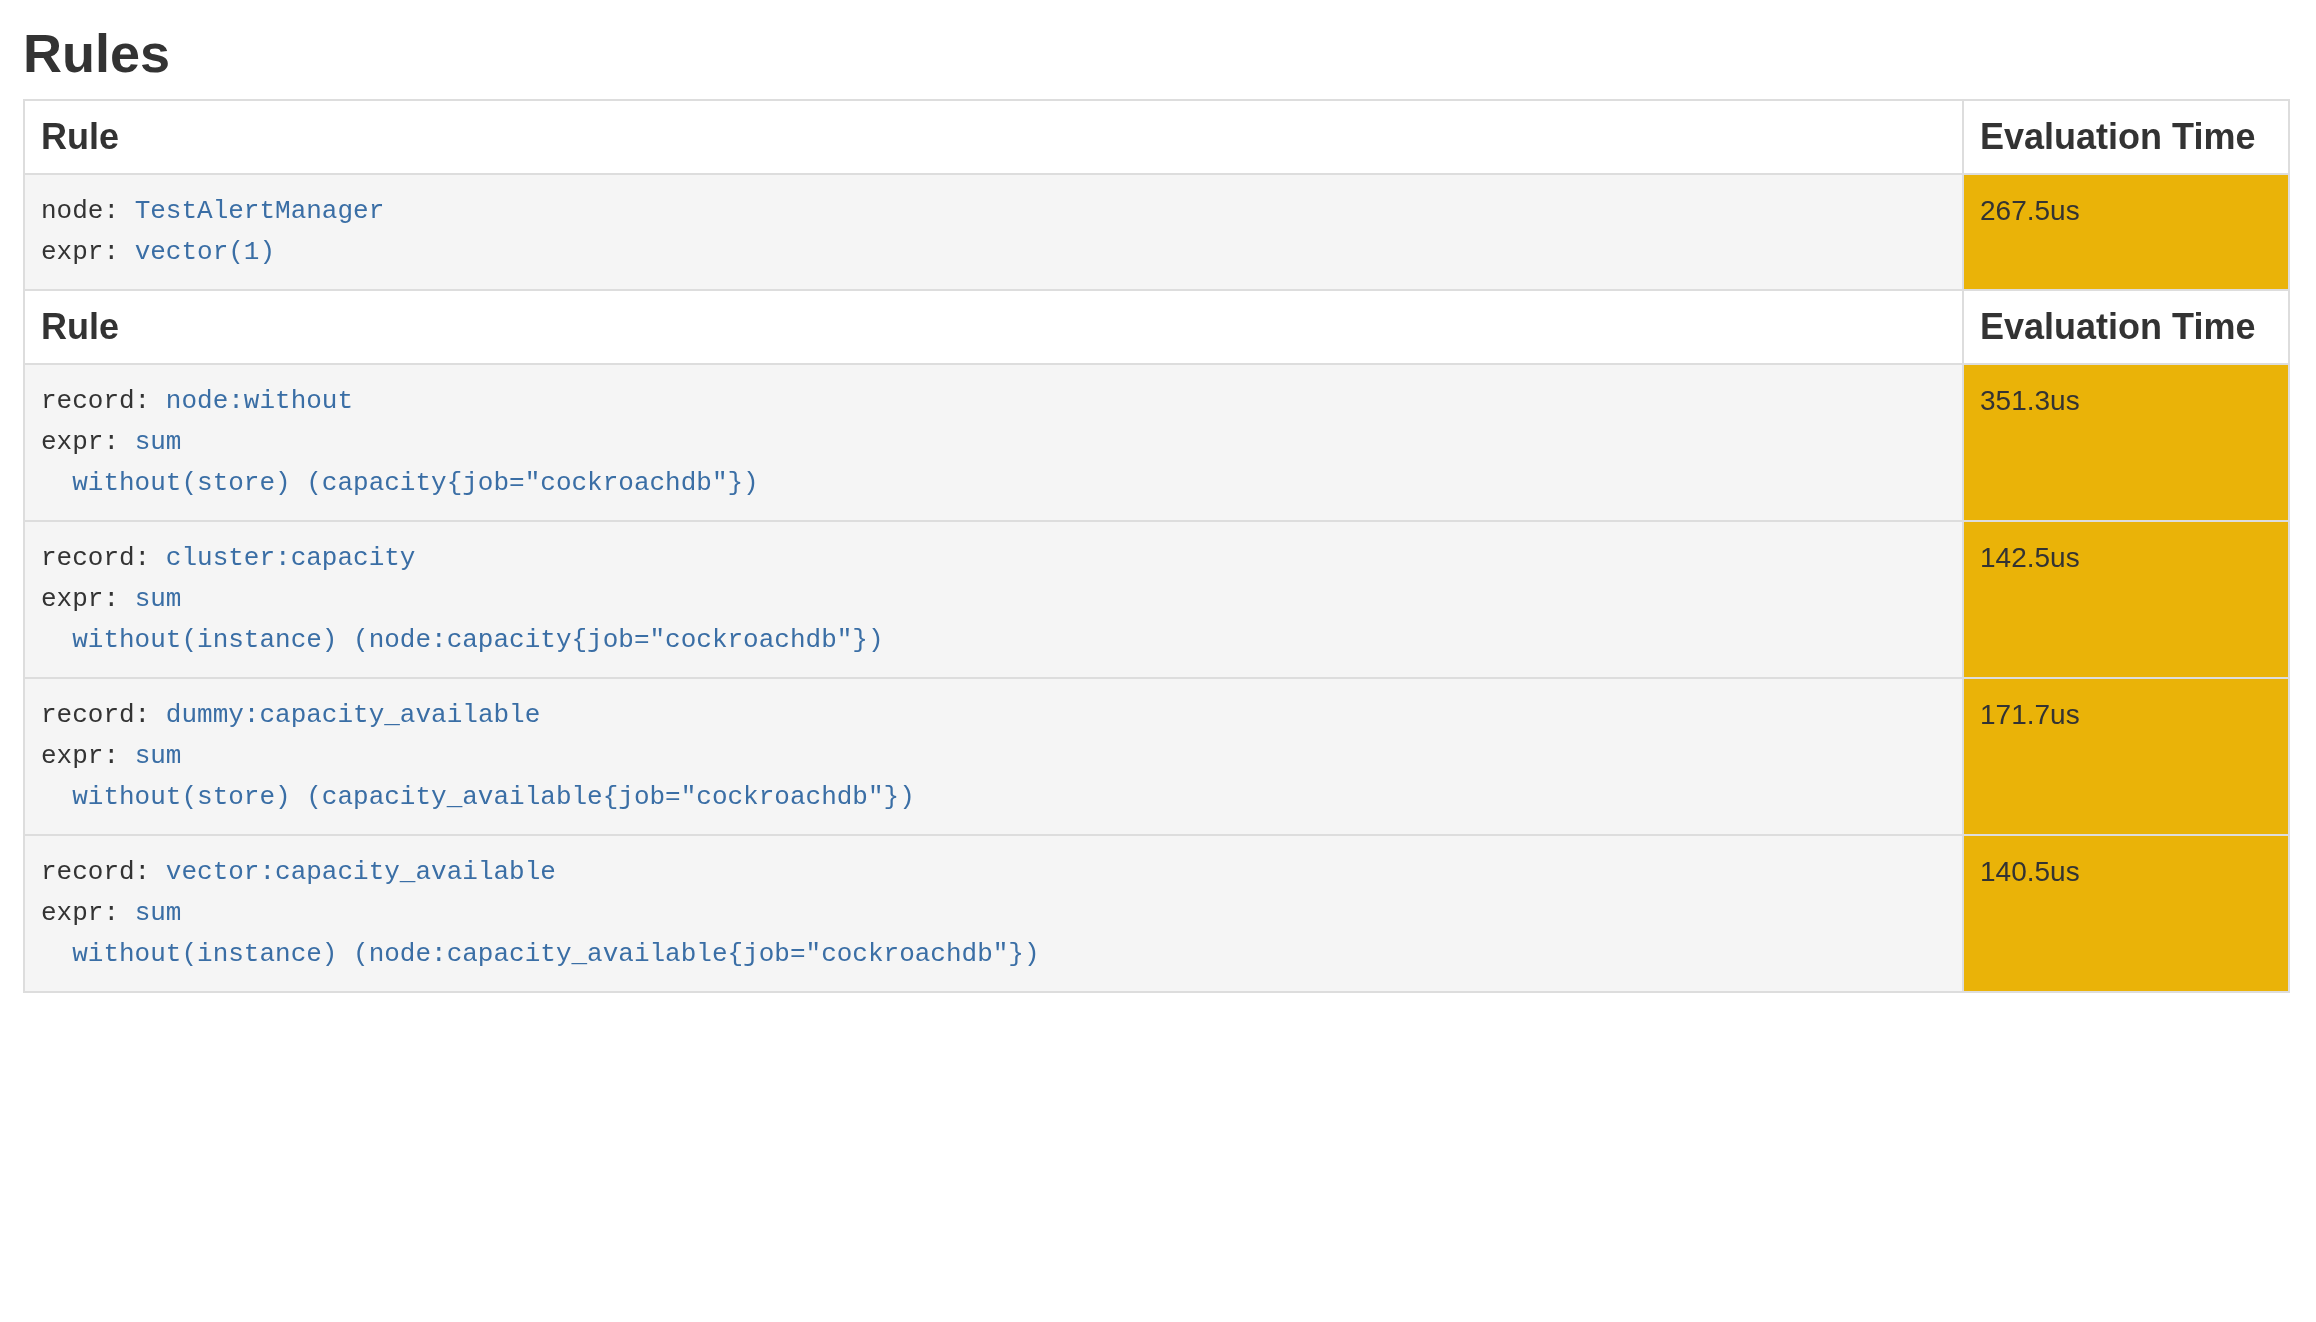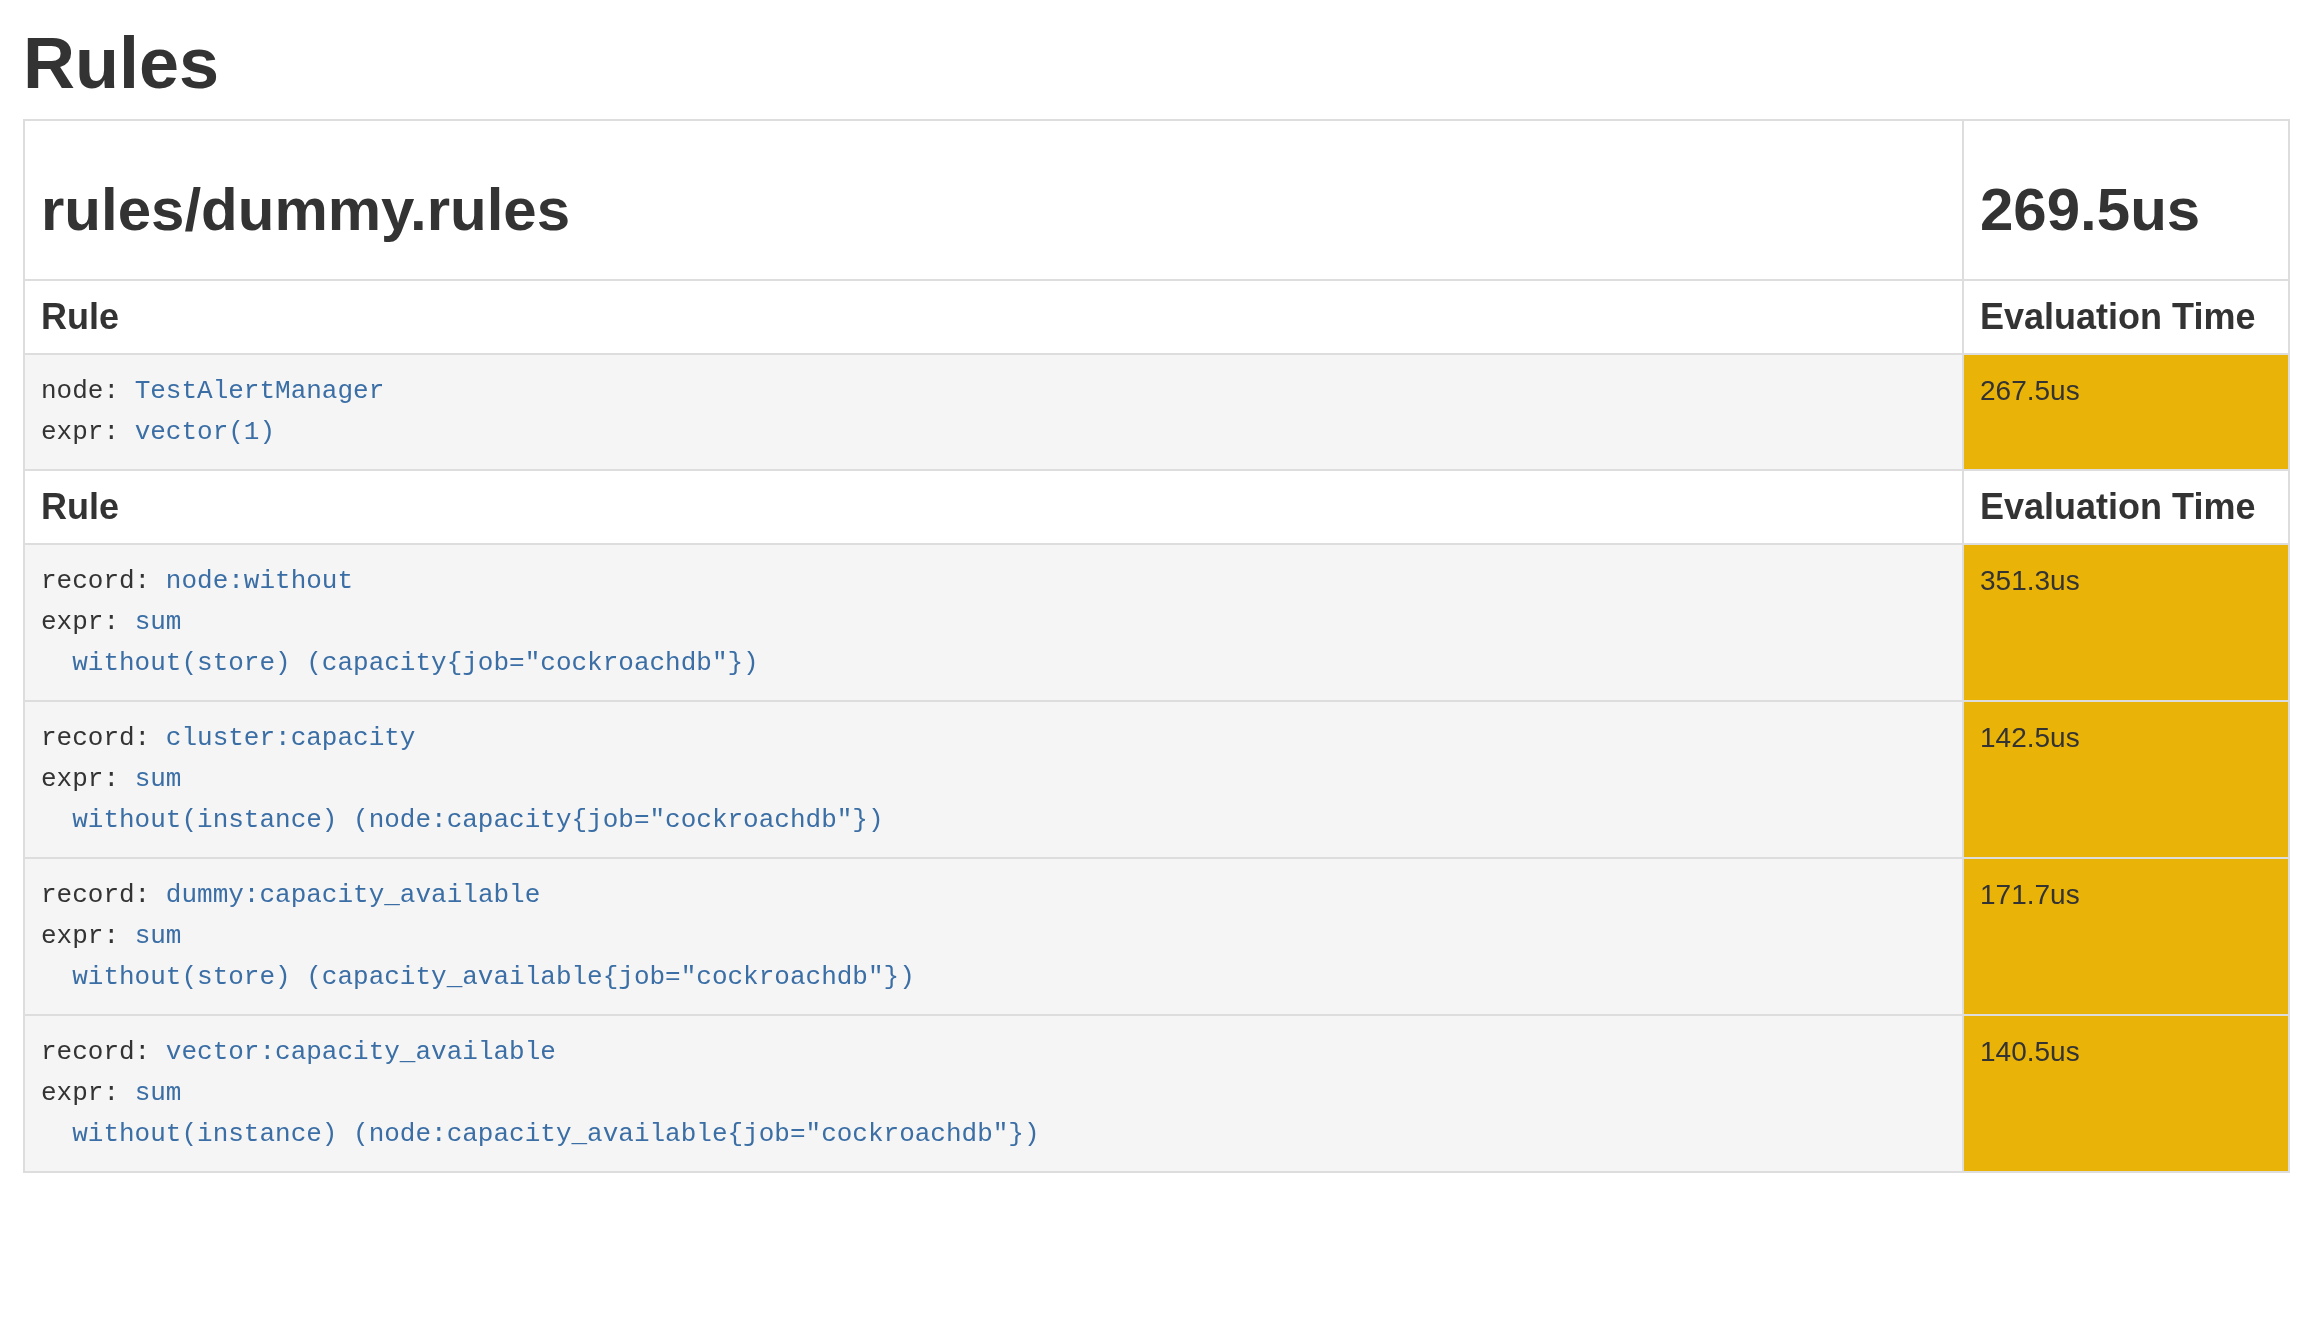--- a/index.html
+++ b/index.html
@@ -20,21 +20,21 @@
     overflow: hidden;
     font-family: "Liberation Sans", sans-serif;
     color: var(--text-color);
   }
   .container {
     padding: 0 26px 0 23px;
   }
   h1.page-title {
     margin: 24px 0 16px 0;
     padding-left: 0;
-    font-size: 72px;
+    font-size: 54px;
     line-height: 1.1;
     font-weight: 700;
     color: var(--text-color);
   }
   table.rules-table {
     width: 100%;
     border-collapse: collapse;
     table-layout: fixed;
   }
   col.rule-col { width: auto; }
@@ -96,28 +96,20 @@
 <body>
 
 <div class="container">
   <h1 class="page-title">Rules</h1>
   <table class="rules-table">
     <colgroup>
       <col class="rule-col">
       <col class="time-col">
     </colgroup>
     <tbody id="rules-tbody">
-  <tr class="group-header-row">
-    <td class="group-name-cell">
-      <h2 class="group-name">rules/dummy.rules</h2>
-    </td>
-    <td class="group-time-cell">
-      <h2 class="group-eval-time">269.5us</h2>
-    </td>
-  </tr>
   <tr class="col-header-row">
     <th class="rule-col-header">Rule</th>
     <th class="time-col-header">Evaluation Time</th>
   </tr>
 
   <tr class="rule-row">
     <td class="rule-cell">
       <pre class="rule-text"><span>node: </span><a class="rule-link" href="#">TestAlertManager</a><span>
 expr: </span><a class="rule-link" href="#">vector(1)</a></pre>
     </td>

